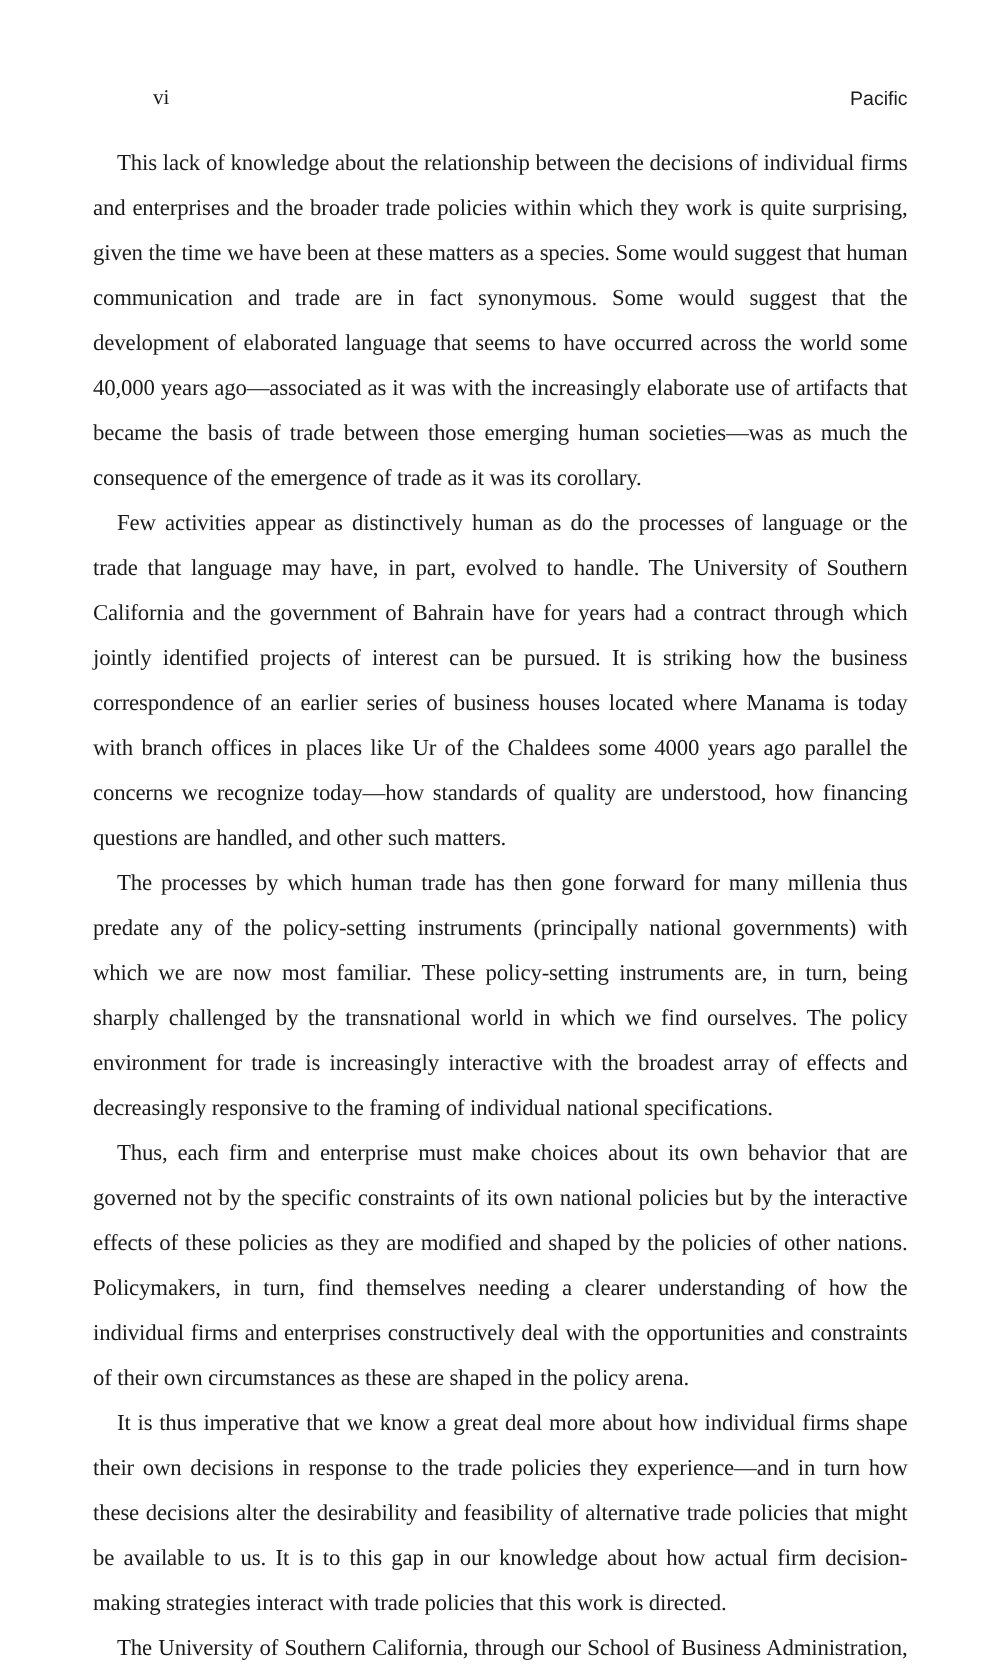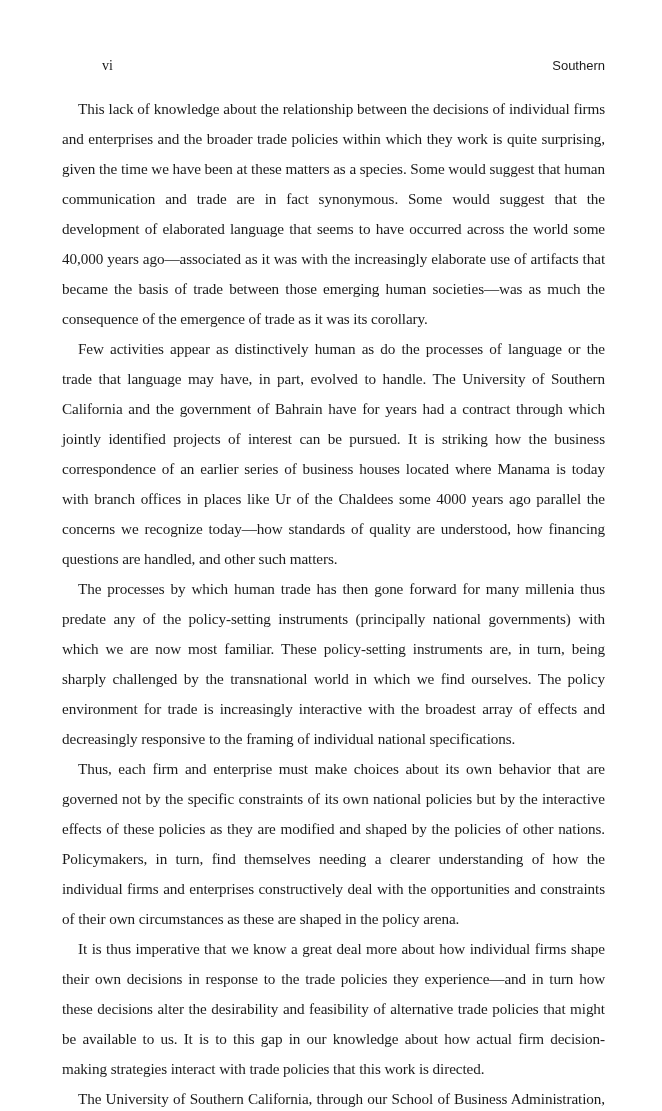--- a/index.html
+++ b/index.html
@@ -13,21 +13,21 @@
   .body { position: absolute; top: 94px; left: 0; width: 543px; }
   .body p { margin: 0; font-size: 15.2px; line-height: 30px; text-align: justify;
             text-indent: 16px; hyphens: none; letter-spacing: -0.1px; }
 </style>
 </head>
 <body>
 
 <div class="page">
   <div class="running-head">
     <span class="folio">vi</span>
-    <span class="section">Southern</span>
+    <span class="section">Pacific</span>
   </div>
   <div class="body">
     <p>This lack of knowledge about the relationship between the decisions of individual firms and enterprises and the broader trade policies within which they work is quite surprising, given the time we have been at these matters as a species. Some would suggest that human communication and trade are in fact synonymous. Some would suggest that the development of elaborated language that seems to have occurred across the world some 40,000 years ago—associated as it was with the increasingly elaborate use of artifacts that became the basis of trade between those emerging human societies—was as much the consequence of the emergence of trade as it was its corollary.</p>
     <p>Few activities appear as distinctively human as do the processes of language or the trade that language may have, in part, evolved to handle. The University of Southern California and the government of Bahrain have for years had a contract through which jointly identified projects of interest can be pursued. It is striking how the business correspondence of an earlier series of business houses located where Manama is today with branch offices in places like Ur of the Chaldees some 4000 years ago parallel the concerns we recognize today—how standards of quality are understood, how financing questions are handled, and other such matters.</p>
     <p>The processes by which human trade has then gone forward for many millenia thus predate any of the policy-setting instruments (principally national governments) with which we are now most familiar. These policy-setting instruments are, in turn, being sharply challenged by the transnational world in which we find ourselves. The policy environment for trade is increasingly interactive with the broadest array of effects and decreasingly responsive to the framing of individual national specifications.</p>
     <p>Thus, each firm and enterprise must make choices about its own behavior that are governed not by the specific constraints of its own national policies but by the interactive effects of these policies as they are modified and shaped by the policies of other nations. Policymakers, in turn, find themselves needing a clearer understanding of how the individual firms and enterprises constructively deal with the opportunities and constraints of their own circumstances as these are shaped in the policy arena.</p>
     <p>It is thus imperative that we know a great deal more about how individual firms shape their own decisions in response to the trade policies they experience—and in turn how these decisions alter the desirability and feasibility of alternative trade policies that might be available to us. It is to this gap in our knowledge about how actual firm decision-making strategies interact with trade policies that this work is directed.</p>
     <p>The University of Southern California, through our School of Business Administration, is pleased to have been able to encourage this important work. For many years the university in the United States with the largest number of international students, USC has come to recognize the international dimensions of the Southern California region and our linkage through it as a nation to the critically important Pacific Rim societies.</p>
   </div>
 </div>

